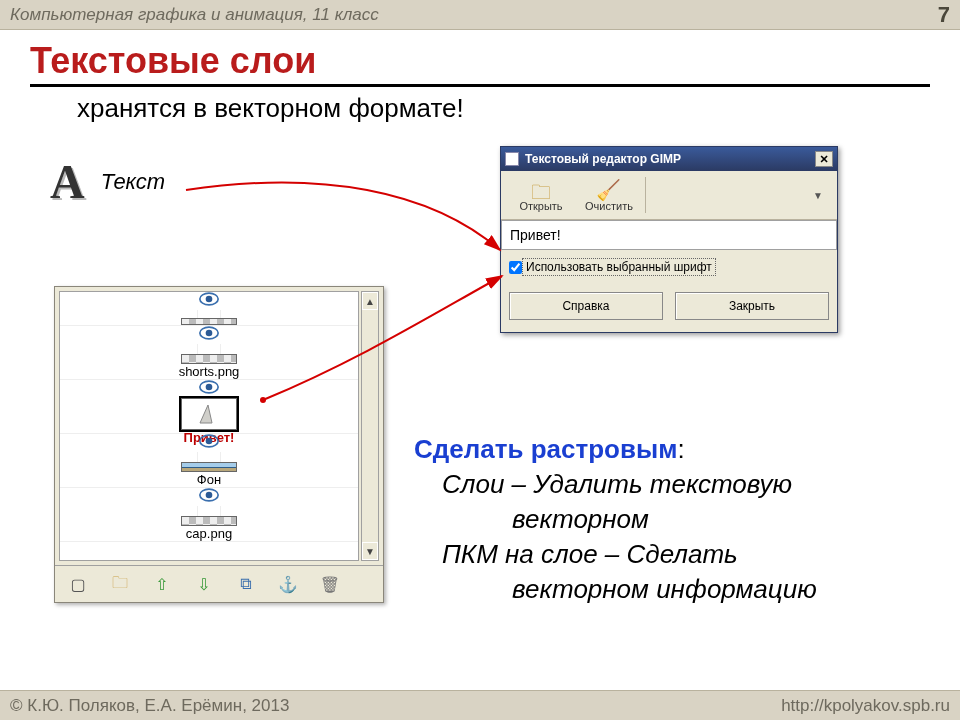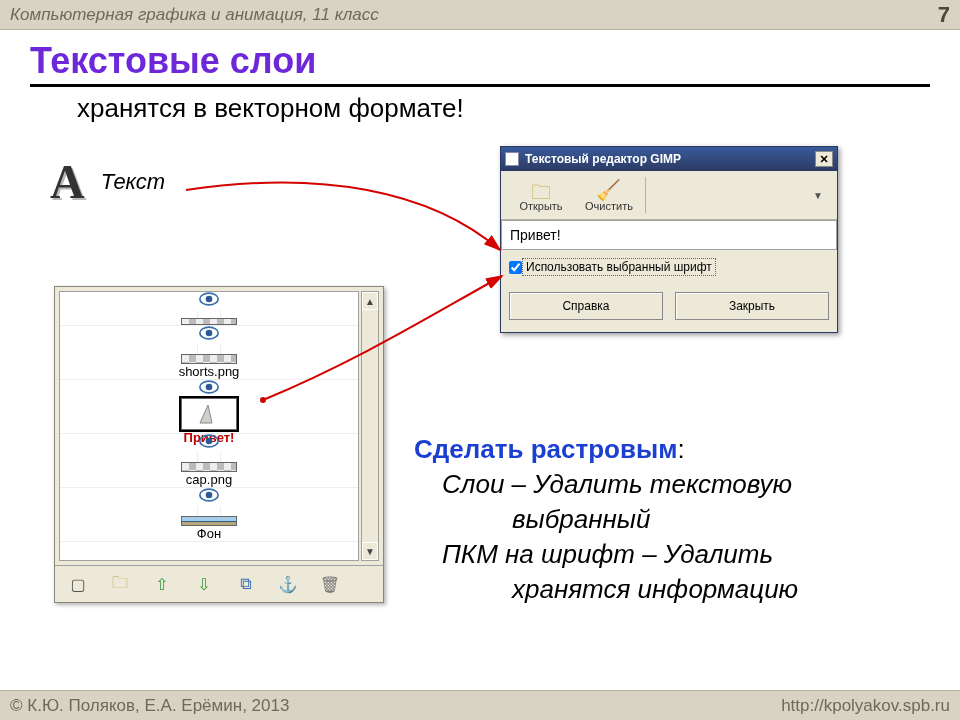--- a/index.html
+++ b/index.html
@@ -1,21 +1,21 @@
 <!DOCTYPE html>
 <html><head>
 <meta charset="utf-8">
 <style>
   *{box-sizing:border-box;margin:0;padding:0;}
   html,body{width:960px;height:720px;font-family:Arial,Helvetica,sans-serif;background:#fff;}
   .slide{position:relative;width:960px;height:720px;}
   .top-bar{height:30px;background:#d9d3c4;border-bottom:1px solid #b9b29e;display:flex;align-items:center;justify-content:space-between;padding:0 10px;font-style:italic;color:#6e6a5e;font-size:17px;}
   .bottom-bar{position:absolute;bottom:0;left:0;right:0;height:30px;background:#d9d3c4;border-top:1px solid #b9b29e;display:flex;align-items:center;justify-content:space-between;padding:0 10px;color:#6e6a5e;font-size:17px;}
   .pagenum{font-style:normal;font-weight:bold;color:#4b473b;font-size:22px;}
-  .title{font-size:36px;font-weight:bold;color:#6d28d9;padding:10px 30px 0 30px;}
+  .title{font-size:36px;font-weight:bold;color:#b91c1c;padding:10px 30px 0 30px;}
   .title-rule{border:none;border-top:3px solid #000;margin:2px 30px 0 30px;}
   .subtitle{font-size:26px;color:#000;padding:6px 30px 0 30px;margin-left:47px;}
   .text-tool{position:absolute;left:50px;top:158px;display:flex;align-items:center;gap:16px;}
   .big-A{font-family:"Times New Roman",serif;font-size:48px;font-weight:bold;color:#333;text-shadow:2px 2px 0 #bbb;line-height:1;}
   .text-tool-label{font-size:22px;font-style:italic;}
   
   .layers-panel{position:absolute;left:54px;top:286px;width:330px;background:#ece9d8;border:1px solid #8a867a;box-shadow:2px 2px 4px rgba(0,0,0,.3);}
   .layers-body{background:#fff;margin:4px 24px 4px 4px;height:270px;overflow:hidden;border:1px solid #a0a0a0;}
   .layers-scroll{position:absolute;right:4px;top:4px;width:18px;height:270px;background:#ece9d8;border:1px solid #a0a0a0;}
   .scroll-btn{height:18px;border:1px solid #fff;background:#ece9d8;display:flex;align-items:center;justify-content:center;font-size:10px;color:#444;}
@@ -106,31 +106,31 @@
             </svg>
           </div>
       <span class="layer-name sel">Привет!</span>
     </div>
     <div class="layer-row">
       <span class="eye"><svg viewBox="0 0 24 16">
               <ellipse cx="12" cy="8" rx="11" ry="7" fill="none" stroke="#3a6fae" stroke-width="2"></ellipse>
               <circle cx="12" cy="8" r="4" fill="#2b5a96"></circle>
             </svg></span>
       <span class="link-col"></span>
+      <div class="thumb photo"></div>
+      <span class="layer-name">Фон</span>
+    </div>
+    <div class="layer-row">
+      <span class="eye"><svg viewBox="0 0 24 16">
+              <ellipse cx="12" cy="8" rx="11" ry="7" fill="none" stroke="#3a6fae" stroke-width="2"></ellipse>
+              <circle cx="12" cy="8" r="4" fill="#2b5a96"></circle>
+            </svg></span>
+      <span class="link-col"></span>
       <div class="thumb checker"></div>
       <span class="layer-name">cap.png</span>
-    </div>
-    <div class="layer-row">
-      <span class="eye"><svg viewBox="0 0 24 16">
-              <ellipse cx="12" cy="8" rx="11" ry="7" fill="none" stroke="#3a6fae" stroke-width="2"></ellipse>
-              <circle cx="12" cy="8" r="4" fill="#2b5a96"></circle>
-            </svg></span>
-      <span class="link-col"></span>
-      <div class="thumb photo"></div>
-      <span class="layer-name">Фон</span>
     </div>
   </div>
   <div class="layers-scroll">
     <div class="scroll-btn">▲</div>
     <div style="flex:1"></div>
     <div class="scroll-btn" style="position:absolute;bottom:0;left:0;right:0;">▼</div>
   </div>
   <div class="layers-toolbar">
     <span class="tb-ico">▢</span>
     <span class="tb-ico" style="color:#c9a24a;">🗀</span>
@@ -170,23 +170,23 @@
   </div>
   <div class="editor-buttons">
     <div class="win-btn">Справка</div>
     <div class="win-btn">Закрыть</div>
   </div>
 </div>
 
 <div class="right-block">
   <div><span class="hdr">Сделать растровым</span>:</div>
   <div class="indent1 it"><span>Слои – Удалить текстовую</span></div>
-  <div class="indent2 it"><span>выбранный</span></div>
-  <div class="indent1"><span class="it">ПКМ на шрифт – Удалить</span></div>
-  <div class="indent2 it"><span>хранятся информацию</span></div>
+  <div class="indent2 it"><span>векторном</span></div>
+  <div class="indent1"><span class="it">ПКМ на слое – Сделать</span></div>
+  <div class="indent2 it"><span>векторном информацию</span></div>
 </div>
 
 <svg class="arrows">
   <defs>
     <marker id="arr" markerWidth="10" markerHeight="10" refX="8" refY="3" orient="auto">
       <path d="M0,0 L9,3 L0,6 Z" fill="#d40000"></path>
     </marker>
   </defs>
   <path d="M186 190 C 320 170, 430 190, 500 250" stroke="#d40000" stroke-width="2" fill="none" marker-end="url(#arr)"></path>
   <path d="M263 400 C 360 360, 440 310, 502 276" stroke="#d40000" stroke-width="2" fill="none" marker-end="url(#arr)"></path>

